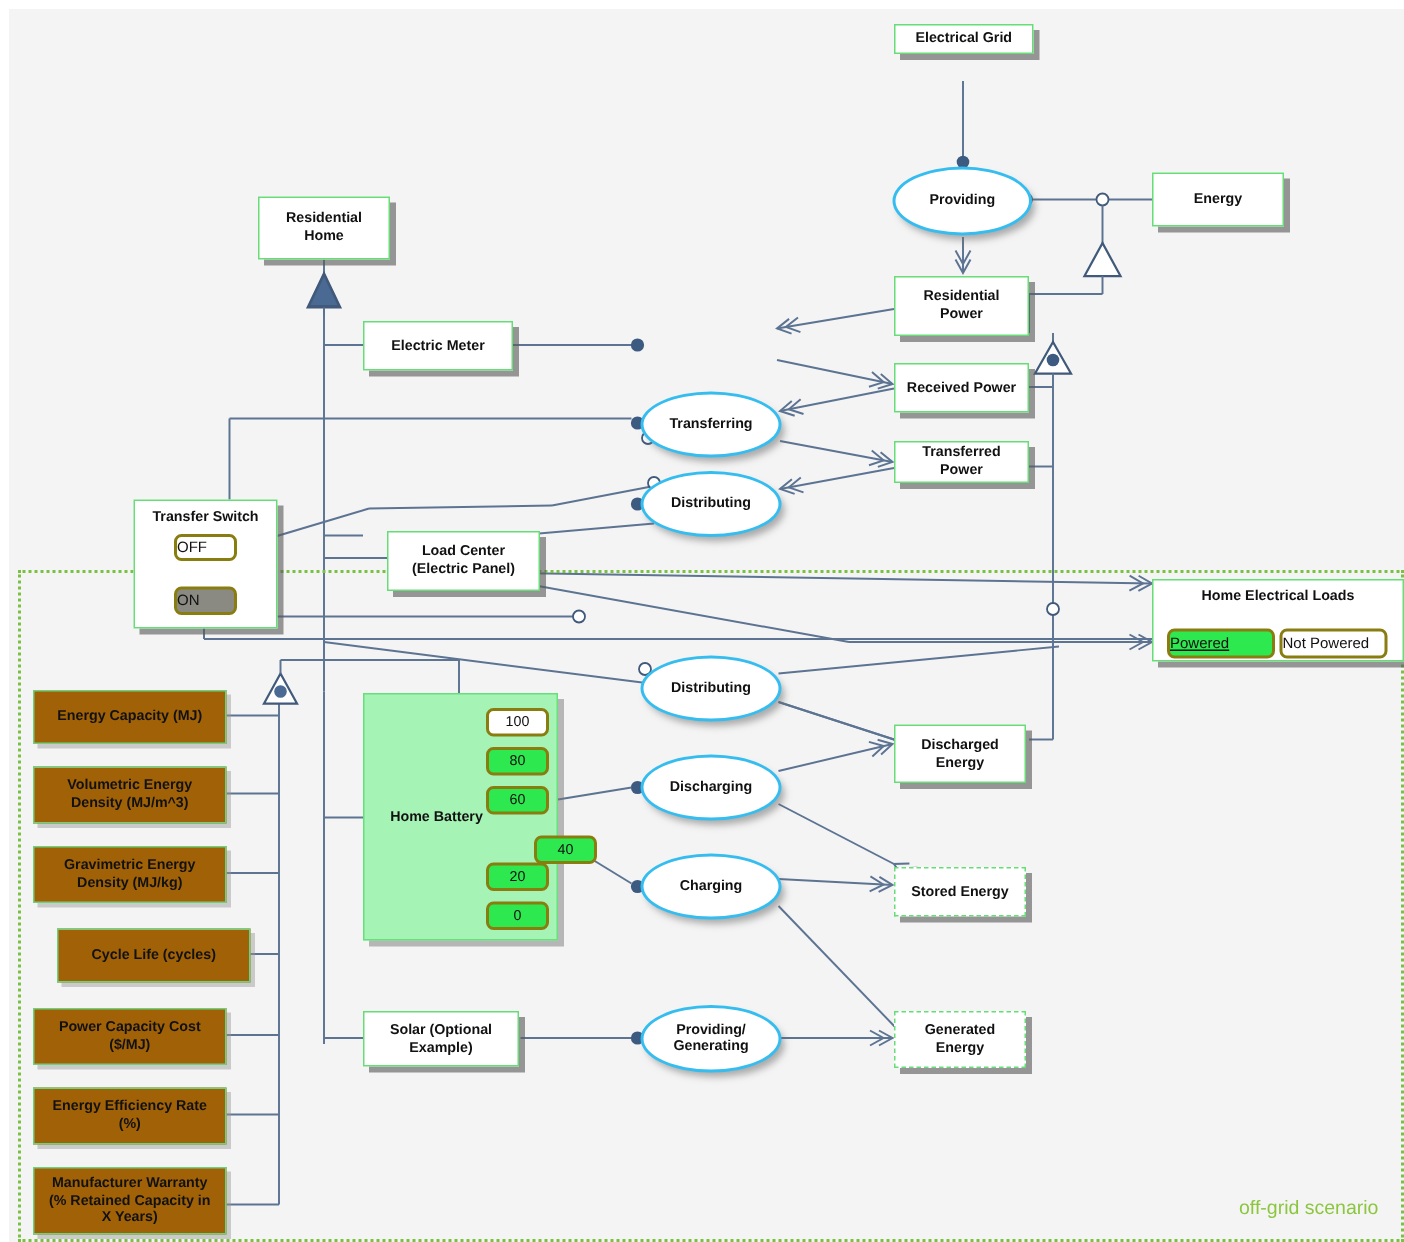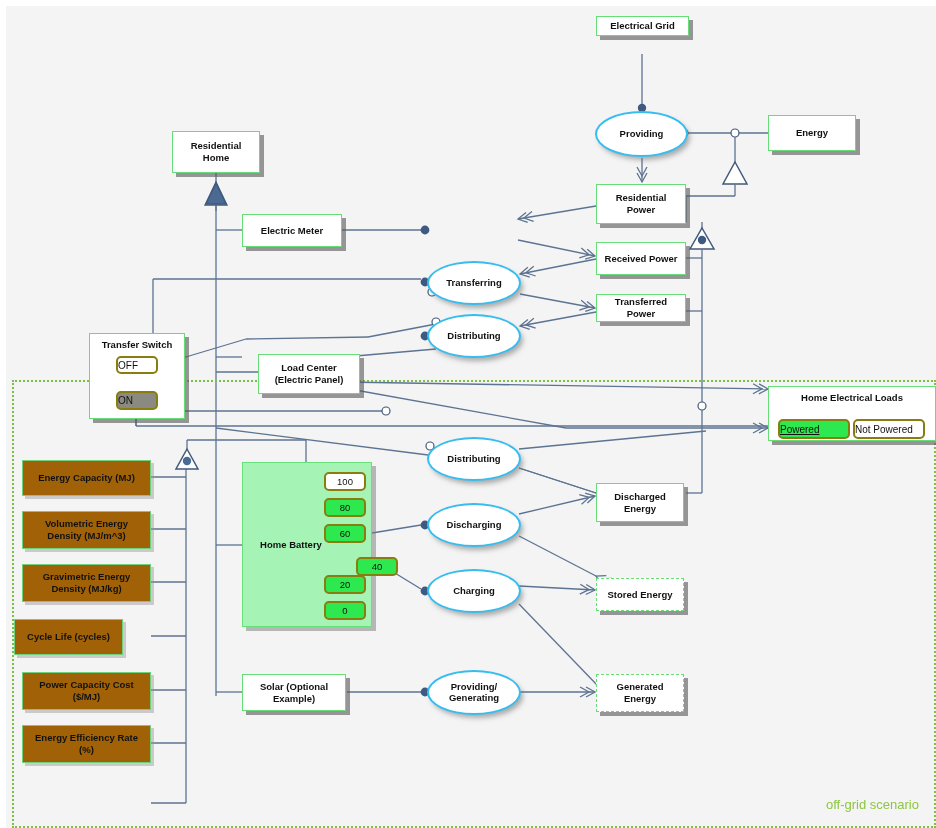--- a/index.html
+++ b/index.html
@@ -402,23 +402,26 @@
 
   <div class="node green-fill" style="left:16px; top:454px; width:129px; height:36px;">
     <span class="node-label nl-multi">Energy Capacity (MJ)</span>
   </div>
   <div class="node green-fill" style="left:16px; top:505px; width:129px; height:38px;">
     <span class="node-label nl-multi">Volumetric Energy<br>Density (MJ/m^3)</span>
   </div>
   <div class="node green-fill" style="left:16px; top:558px; width:129px; height:38px;">
     <span class="node-label nl-multi">Gravimetric Energy<br>Density (MJ/kg)</span>
   </div>
-  <div class="node green-fill" style="left:8px; top:613px; width:109px; height:36px;">
+  <div class="node green-fill" style="left:32px; top:613px; width:129px; height:36px;">
     <span class="node-label nl-multi">Cycle Life (cycles)</span>
   </div>
   <div class="node green-fill" style="left:16px; top:666px; width:129px; height:38px;">
     <span class="node-label nl-multi">Power Capacity Cost<br>($/MJ)</span>
   </div>
   <div class="node green-fill" style="left:16px; top:719px; width:129px; height:38px;">
     <span class="node-label nl-multi">Energy Efficiency Rate<br>(%)</span>
   </div>
+  <div class="node green-fill" style="left:16px; top:772px; width:129px; height:45px;">
+    <span class="node-label nl-multi">Manufacturer Warranty<br>(% Retained Capacity in<br>X Years)</span>
+  </div>
 
 </div>
 
 </body></html>

